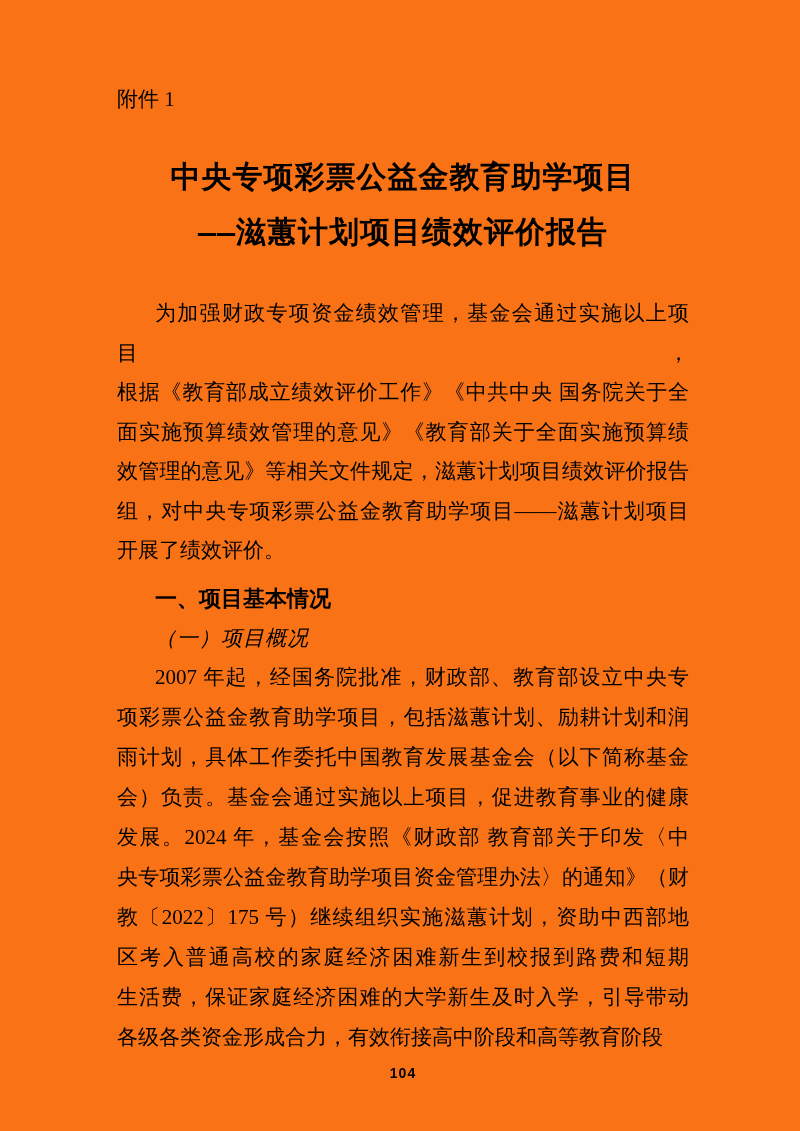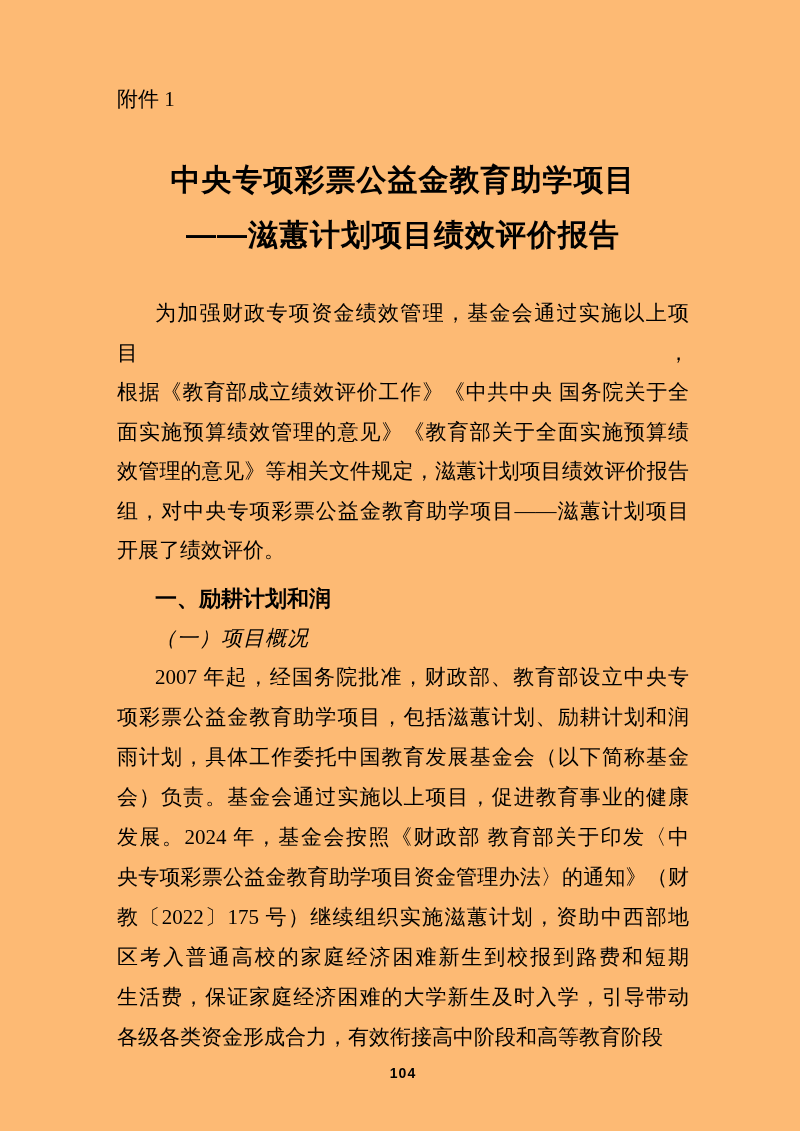--- a/index.html
+++ b/index.html
@@ -1,37 +1,37 @@
 <!DOCTYPE html>
 <html><head>
 <meta charset="utf-8">
 <style>
   html, body { margin: 0; padding: 0; background: #ffffff; }
   .page {
     position: relative;
     width: 800px;
     height: 1131px;
     margin: 0 auto;
-    background: #fdba74;
+    background: #f97316;
     color: #000000;
     overflow: hidden;
     font-family: "Liberation Serif", serif;
   }
   .content { padding: 0 111px 0 117px; }
 
   .attachment-label {
     padding-top: 86px;
     font-size: 21px;
     line-height: 26px;
     font-family: "Liberation Serif", serif;
   }
 
   .doc-title {
     margin: 40px 0 0 0;
-    font-family: Liberation Sans, sans-serif;
+    font-family: Liberation Mono, monospace;
     font-weight: 700;
     font-size: 30px;
     line-height: 55px;
     text-align: center;
     letter-spacing: 1px;
   }
   .doc-title .tline { display: block; }
 
   .para { font-size: 21px; font-family: "Liberation Serif", serif; }
   .para .line {
@@ -88,21 +88,21 @@
 
     <div class="para p1">
         <div class="line first">为加强财政专项资金绩效管理，基金会通过实施以上项目，</div>
         <div class="line">根据《教育部成立绩效评价工作》《中共中央 国务院关于全</div>
         <div class="line">面实施预算绩效管理的意见》《教育部关于全面实施预算绩</div>
         <div class="line">效管理的意见》等相关文件规定，滋蕙计划项目绩效评价报告</div>
         <div class="line">组，对中央专项彩票公益金教育助学项目——滋蕙计划项目</div>
         <div class="line short">开展了绩效评价。</div>
       </div>
 
-    <div class="section-heading">一、励耕计划和润</div>
+    <div class="section-heading">一、项目基本情况</div>
 
     <div class="subsection-heading">（一）项目概况</div>
 
     <div class="para p2">
         <div class="line first">2007 年起，经国务院批准，财政部、教育部设立中央专</div>
         <div class="line">项彩票公益金教育助学项目，包括滋蕙计划、励耕计划和润</div>
         <div class="line">雨计划，具体工作委托中国教育发展基金会（以下简称基金</div>
         <div class="line">会）负责。基金会通过实施以上项目，促进教育事业的健康</div>
         <div class="line">发展。2024 年，基金会按照《财政部 教育部关于印发〈中</div>
         <div class="line">央专项彩票公益金教育助学项目资金管理办法〉的通知》（财</div>

